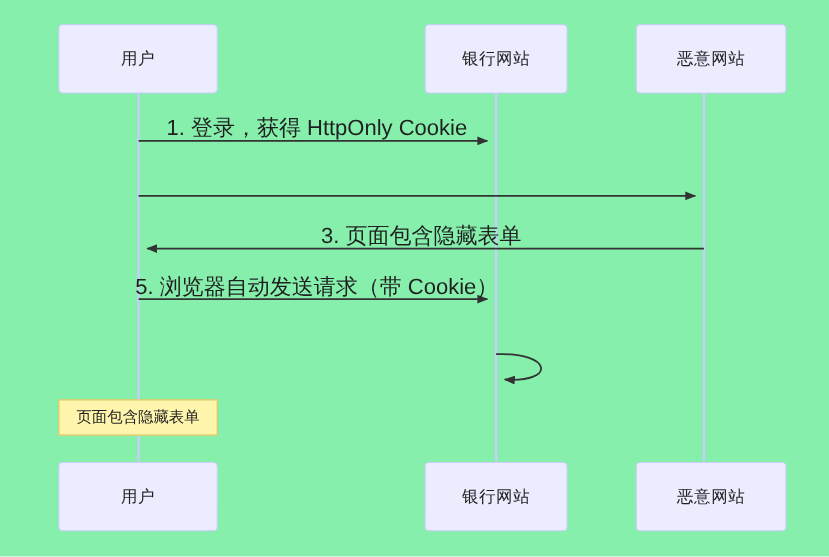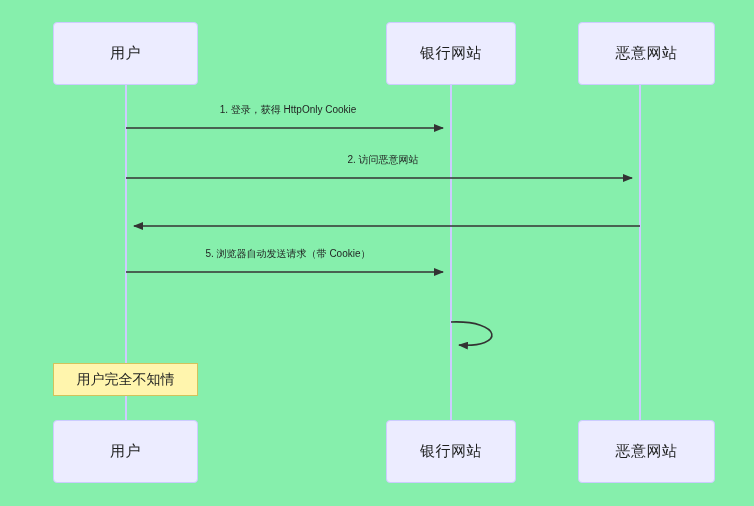--- a/index.html
+++ b/index.html
@@ -23,21 +23,21 @@
     background:#FFF5AD;
     border:1px solid #D2C35B;
     box-sizing:border-box;
     display:flex;align-items:center;justify-content:center;
     color:#1f2020;
     font-size:14px;
   }
   .msg-label{
     position:absolute;
     color:#1f2020;
-    font-size:10px;
+    font-size:20px;
     white-space:nowrap;
     text-align:center;
     transform:translateX(-50%);
   }
   .lifeline{stroke:#CCCCFF;stroke-width:2;}
   .msg-line{stroke:#333333;stroke-width:1.6;fill:none;}
   .msg-arrow{fill:#333333;}
   .loop-path{stroke:#333333;stroke-width:1.6;fill:none;}
 </style>
 </head>
@@ -74,25 +74,25 @@
     <span>用户</span>
   </div>
   <div class="actor-box" style="left:386px;top:22px;width:130px;height:63px;">
     <span>银行网站</span>
   </div>
   <div class="actor-box" style="left:578px;top:22px;width:137px;height:63px;">
     <span>恶意网站</span>
   </div>
 
   <div class="msg-label" style="left:288px;top:103px;">1. 登录，获得 HttpOnly Cookie</div>
-  <div class="msg-label" style="left:383px;top:153px;">2. 访问恶意网站</div>
+  <div class="msg-label" style="left:383px;top:201px;">3. 页面包含隐藏表单</div>
   <div class="msg-label" style="left:288px;top:247px;">5. 浏览器自动发送请求（带 Cookie）</div>
 
   <div class="note-box" style="left:53px;top:363px;width:145px;height:33px;">
-    <span>用户完全不知情</span>
+    <span>页面包含隐藏表单</span>
   </div>
 
   <div class="actor-box" style="left:53px;top:420px;width:145px;height:63px;">
     <span>用户</span>
   </div>
   <div class="actor-box" style="left:386px;top:420px;width:130px;height:63px;">
     <span>银行网站</span>
   </div>
   <div class="actor-box" style="left:578px;top:420px;width:137px;height:63px;">
     <span>恶意网站</span>

